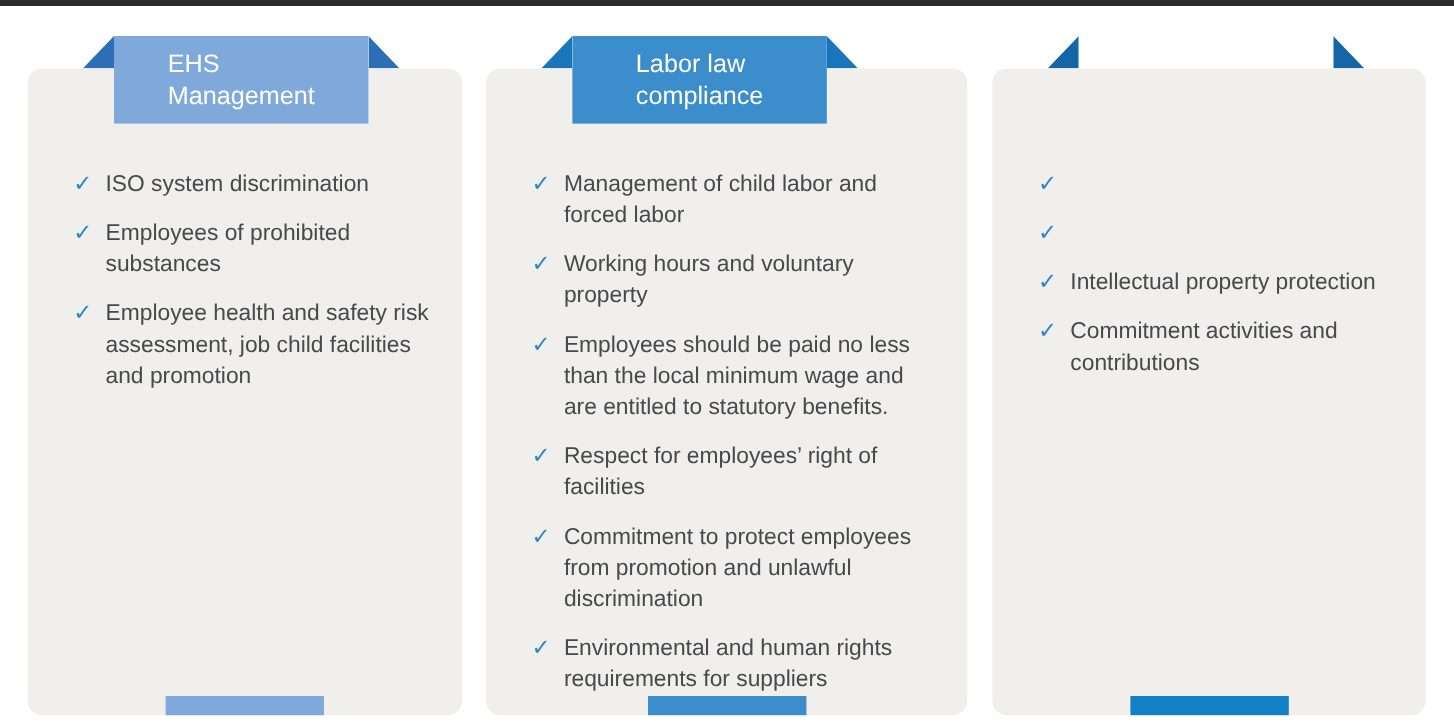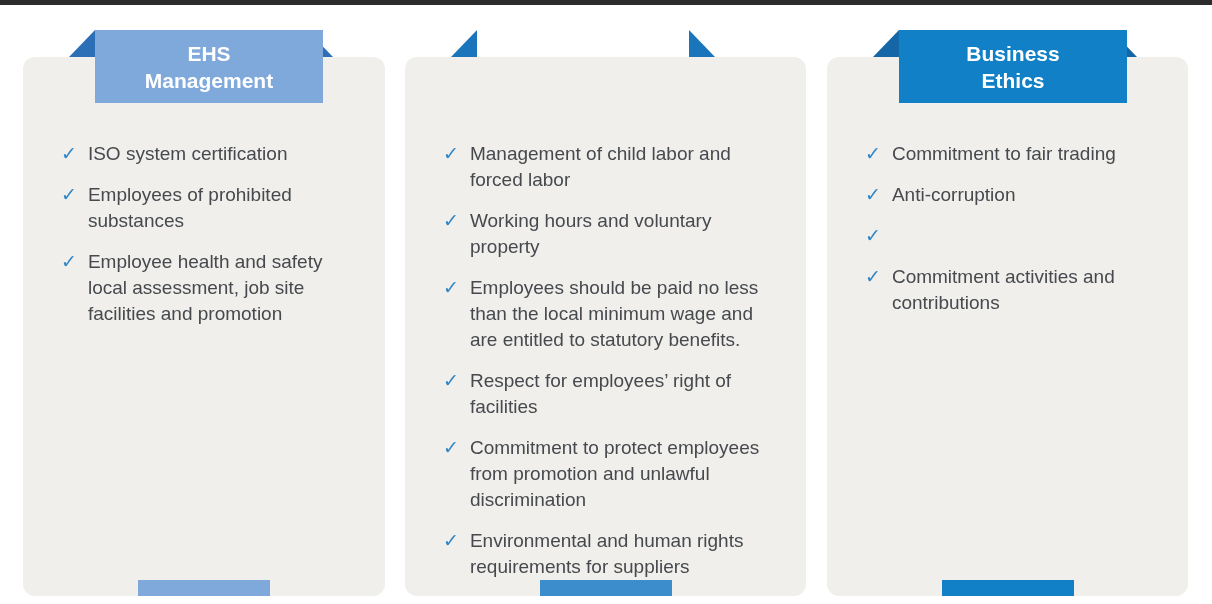--- a/index.html
+++ b/index.html
@@ -18,26 +18,26 @@
     position: absolute; top: 57px; height: 539px;
     background: #F0EFEC;
     border-radius: 12px;
   }
   .card-1 { left: 23px;  width: 362px; }
   .card-2 { left: 405px; width: 401px; }
   .card-3 { left: 827px; width: 361px; }
 
   .ribbon {
     position: absolute; top: -27px; left: 72px;
-    width: 228px; height: 73px;
+    width: 212px; height: 73px;
     margin: 0;
     display: flex; align-items: center; justify-content: center;
-    text-align: center;
+    text-align: left;
     color: #ffffff;
-    font-size: 21px; font-weight: bold; line-height: 27px;
+    font-size: 21px; font-weight: normal; line-height: 27px;
     white-space: pre-line;
     z-index: 2;
   }
   .fold {
     position: absolute; top: -27px;
     width: 26px; height: 27px;
     z-index: 1;
   }
   .fold-left  { left: 46px;  clip-path: polygon(100% 0, 100% 100%, 0 100%); }
   .fold-right { left: 284px; clip-path: polygon(0 0, 100% 100%, 0 100%); }
@@ -72,37 +72,39 @@
 <div class="top-bar" style="background-color: rgb(44, 44, 44);"></div>
 
 <section class="card card-1">
   <div class="fold fold-left" style="background-color: rgb(45, 111, 182);"></div>
   <div class="fold fold-right" style="background-color: rgb(45, 111, 182);"></div>
   <h2 class="ribbon" style="background-color: rgb(127, 169, 219);">EHS
 Management</h2>
   <ul class="items">
     <li class="item">
       <span class="check" style="color: rgb(46, 134, 200);">✓</span>
-      <span>ISO system certification</span>
+      <span>ISO system discrimination</span>
     </li>
     <li class="item">
       <span class="check" style="color: rgb(46, 134, 200);">✓</span>
       <span>Employees of prohibited substances</span>
     </li>
     <li class="item">
       <span class="check" style="color: rgb(46, 134, 200);">✓</span>
-      <span>Employee health and safety local assessment, job site facilities and promotion</span>
+      <span>Employee health and safety risk assessment, job child facilities and promotion</span>
     </li>
   </ul>
   <div class="accent-bar" style="background-color: rgb(127, 169, 219);"></div>
 </section>
 
 <section class="card card-2">
   <div class="fold fold-left" style="background-color: rgb(27, 117, 187);"></div>
   <div class="fold fold-right" style="background-color: rgb(27, 117, 187);"></div>
+  <h2 class="ribbon" style="background-color: rgb(59, 141, 204);">Labor law
+compliance</h2>
   <ul class="items">
     <li class="item">
       <span class="check" style="color: rgb(46, 134, 200);">✓</span>
       <span>Management of child labor and forced labor</span>
     </li>
     <li class="item">
       <span class="check" style="color: rgb(46, 134, 200);">✓</span>
       <span>Working hours and voluntary property</span>
     </li>
     <li class="item">
@@ -121,33 +123,30 @@
       <span class="check" style="color: rgb(46, 134, 200);">✓</span>
       <span>Environmental and human rights requirements for suppliers</span>
     </li>
   </ul>
   <div class="accent-bar" style="background-color: rgb(59, 141, 204);"></div>
 </section>
 
 <section class="card card-3">
   <div class="fold fold-left" style="background-color: rgb(21, 102, 166);"></div>
   <div class="fold fold-right" style="background-color: rgb(21, 102, 166);"></div>
-  <h2 class="ribbon" style="background-color: rgb(18, 128, 198);">Business
-Ethics</h2>
   <ul class="items">
     <li class="item">
       <span class="check" style="color: rgb(46, 134, 200);">✓</span>
-      <span>Commitment to fair trading</span>
     </li>
     <li class="item">
       <span class="check" style="color: rgb(46, 134, 200);">✓</span>
-      <span>Anti-corruption</span>
     </li>
     <li class="item">
       <span class="check" style="color: rgb(46, 134, 200);">✓</span>
+      <span>Intellectual property protection</span>
     </li>
     <li class="item">
       <span class="check" style="color: rgb(46, 134, 200);">✓</span>
       <span>Commitment activities and contributions</span>
     </li>
   </ul>
   <div class="accent-bar" style="background-color: rgb(18, 128, 198);"></div>
 </section>
 
 </body></html>

